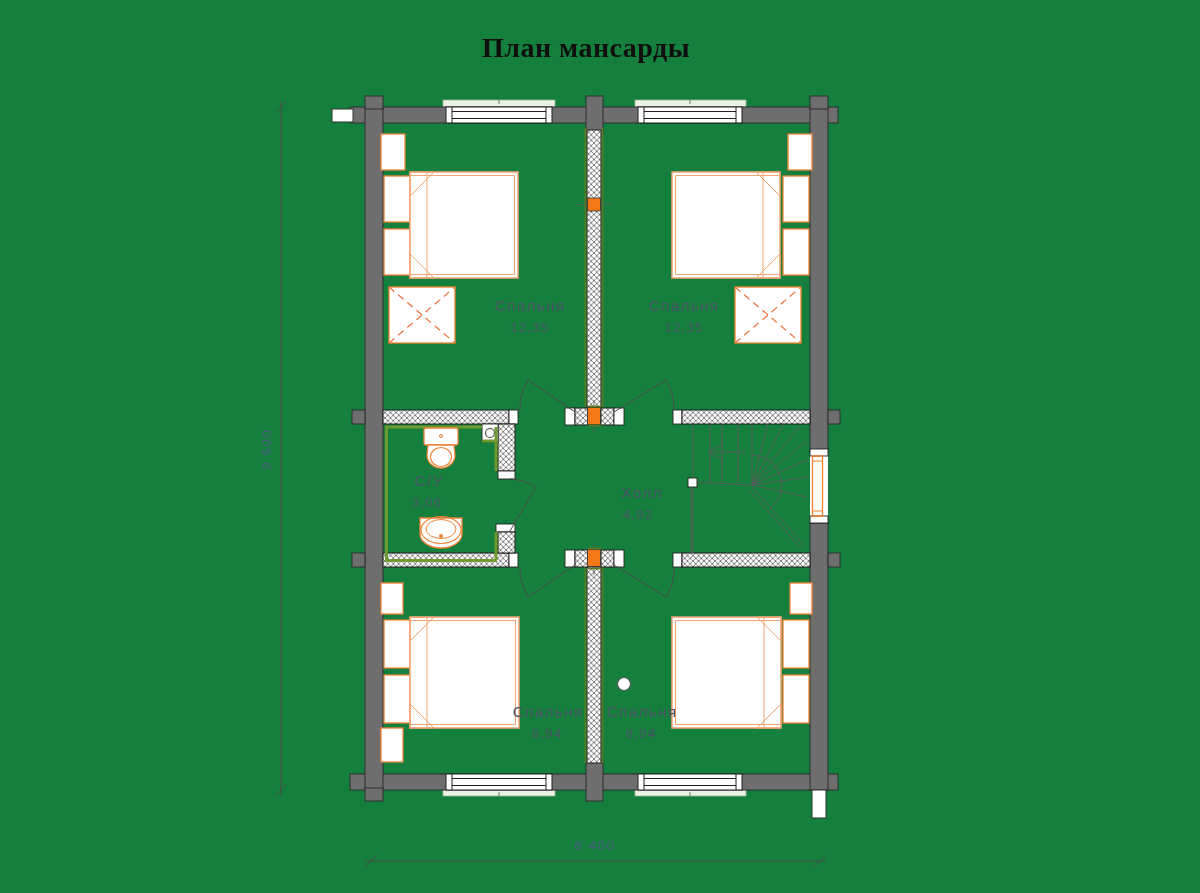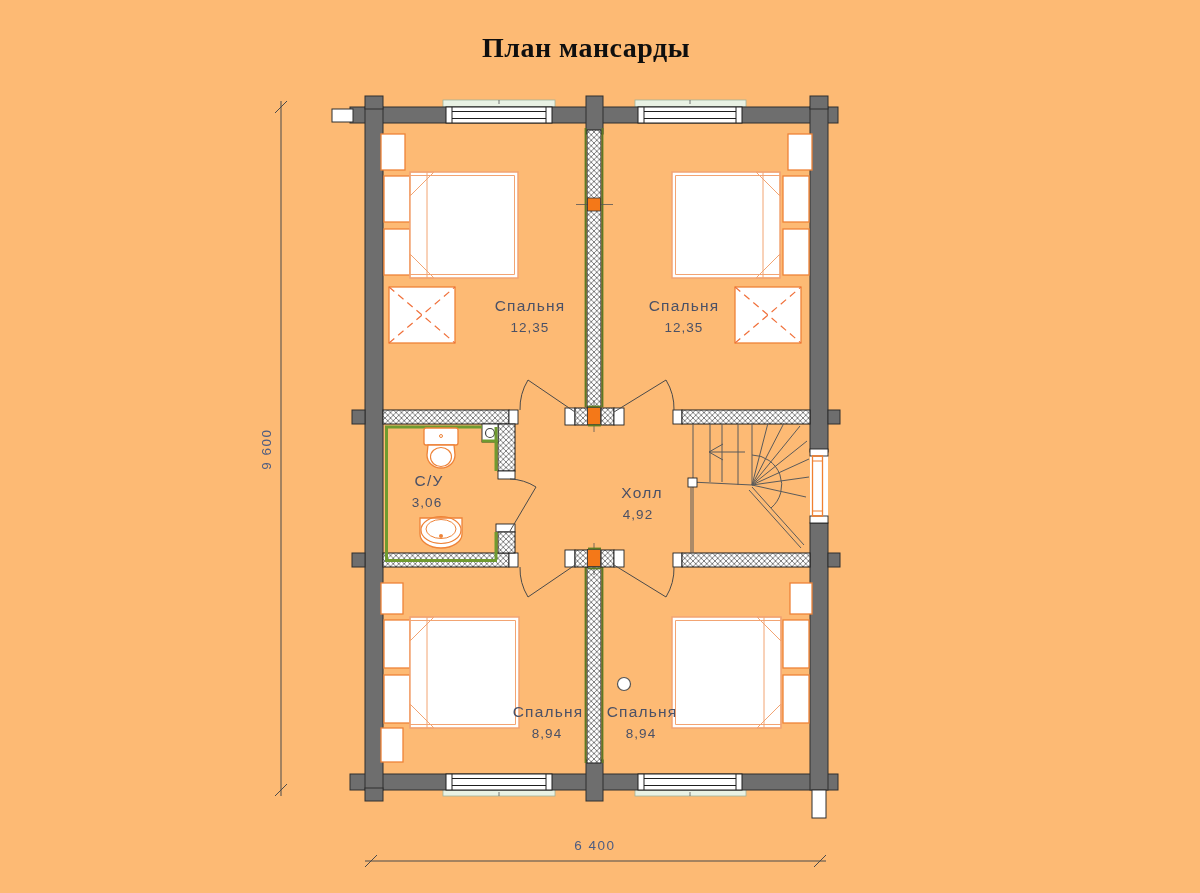--- a/index.html
+++ b/index.html
@@ -1,16 +1,16 @@
 <!DOCTYPE html>
 <html><head>
 <meta charset="utf-8">
 <style>
   html,body{margin:0;padding:0;background:#ffffff;}
-  #stage{position:relative;width:1200px;height:893px;background:#fdba74;overflow:hidden;
+  #stage{position:relative;width:1200px;height:893px;background:#15803d;overflow:hidden;
          font-family:"Liberation Sans",sans-serif;}
   svg{position:absolute;left:0;top:0;}
   text{font-family:"Liberation Sans",sans-serif;}
   .title{font-family:"Liberation Serif",serif;font-weight:bold;font-size:28px;fill:#0f0f0f;letter-spacing:.5px;}
   .room-name{font-size:15.5px;fill:#4b5166;letter-spacing:1.2px;}
   .room-area{font-size:13.5px;fill:#4b5166;letter-spacing:1px;}
   .dim-text{font-size:13.5px;fill:#4c5c82;letter-spacing:1.5px;}
   .wall{fill:#6e6e6e;stroke:#2e2e2e;stroke-width:1;}
   .whitecap{fill:#ffffff;stroke:#2e2e2e;stroke-width:1;}
   .hatchwall{fill:url(#xhatch);stroke:#1c1c1c;stroke-width:1;}

